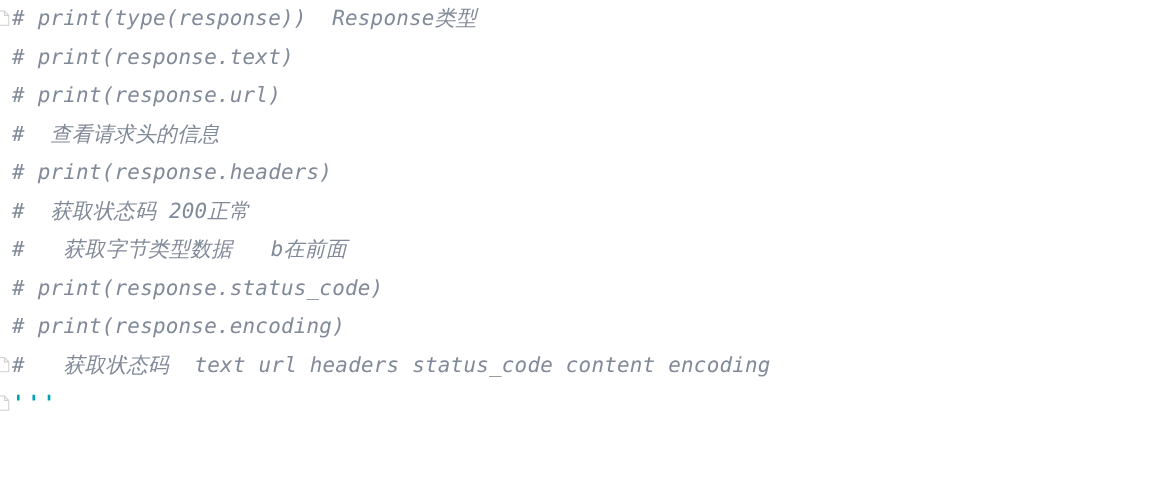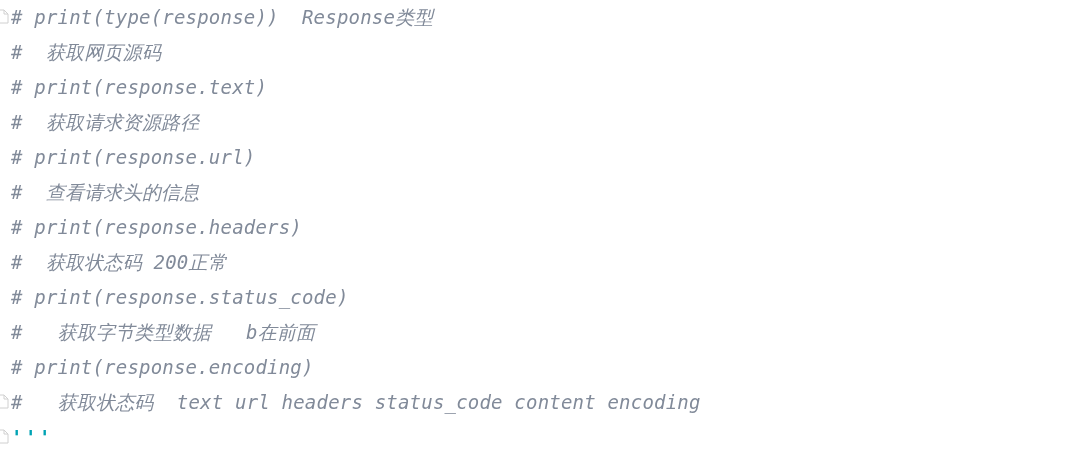--- a/index.html
+++ b/index.html
@@ -72,29 +72,27 @@
 </head>
 <body>
 
 <div id="editor">
   <div class="gutter"></div>
   <div class="code-area">
       <div class="line"><span class="fold-marker"><svg width="13" height="15" viewBox="0 0 13 15">
             <path d="M1 1 h7 l4 4 v9 h-11 z" fill="#ffffff" stroke="#d0d0d0" stroke-width="1"></path>
             <path d="M8 1 v4 h4" fill="none" stroke="#d0d0d0" stroke-width="1"></path>
           </svg></span><span class="txt"># print(type(response))  Response类型</span></div>
-      <div class="line"><span class="txt">#  获取网页源码</span></div>
       <div class="line"><span class="txt"># print(response.text)</span></div>
-      <div class="line"><span class="txt">#  获取请求资源路径</span></div>
       <div class="line"><span class="txt"># print(response.url)</span></div>
       <div class="line"><span class="txt">#  查看请求头的信息</span></div>
       <div class="line"><span class="txt"># print(response.headers)</span></div>
       <div class="line"><span class="txt">#  获取状态码 200正常</span></div>
+      <div class="line"><span class="txt">#   获取字节类型数据   b在前面</span></div>
       <div class="line"><span class="txt"># print(response.status_code)</span></div>
-      <div class="line"><span class="txt">#   获取字节类型数据   b在前面</span></div>
       <div class="line"><span class="txt"># print(response.encoding)</span></div>
       <div class="line"><span class="fold-marker"><svg width="13" height="15" viewBox="0 0 13 15">
             <path d="M1 1 h7 l4 4 v9 h-11 z" fill="#ffffff" stroke="#d0d0d0" stroke-width="1"></path>
             <path d="M8 1 v4 h4" fill="none" stroke="#d0d0d0" stroke-width="1"></path>
           </svg></span><span class="txt">#   获取状态码  text url headers status_code content encoding</span></div>
       <div class="line str"><span class="fold-marker"><svg width="13" height="15" viewBox="0 0 13 15">
             <path d="M1 1 h7 l4 4 v9 h-11 z" fill="#ffffff" stroke="#d0d0d0" stroke-width="1"></path>
             <path d="M8 1 v4 h4" fill="none" stroke="#d0d0d0" stroke-width="1"></path>
           </svg></span><span class="txt">'''</span></div>
     </div>

